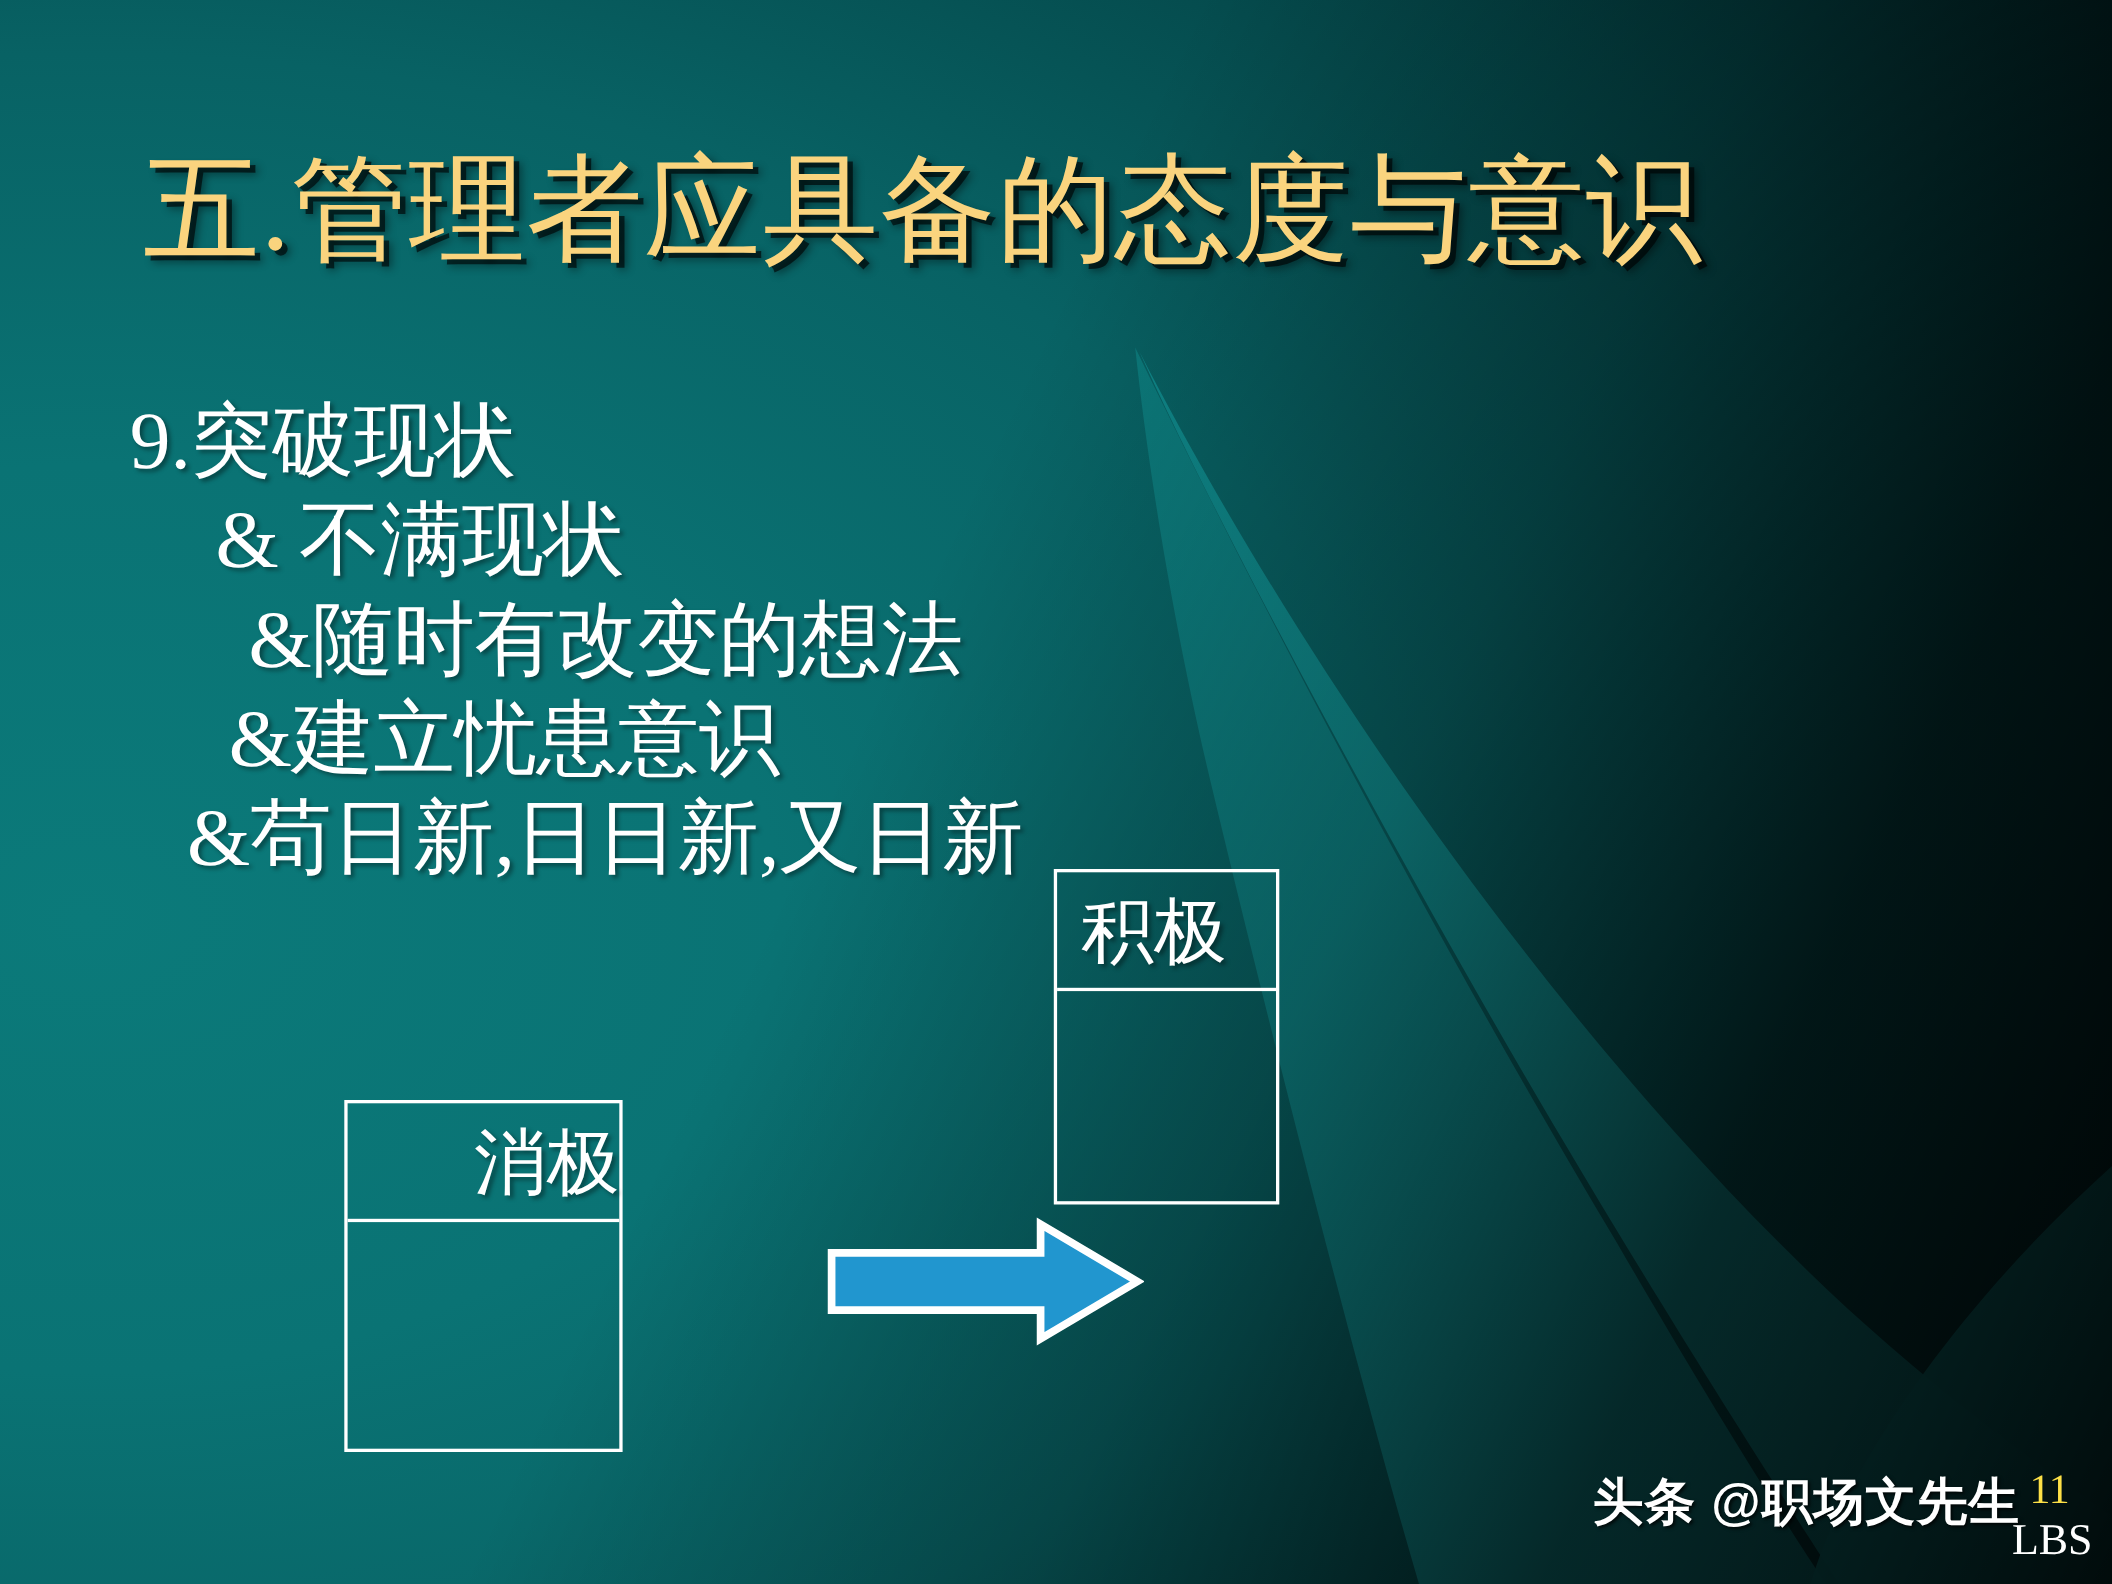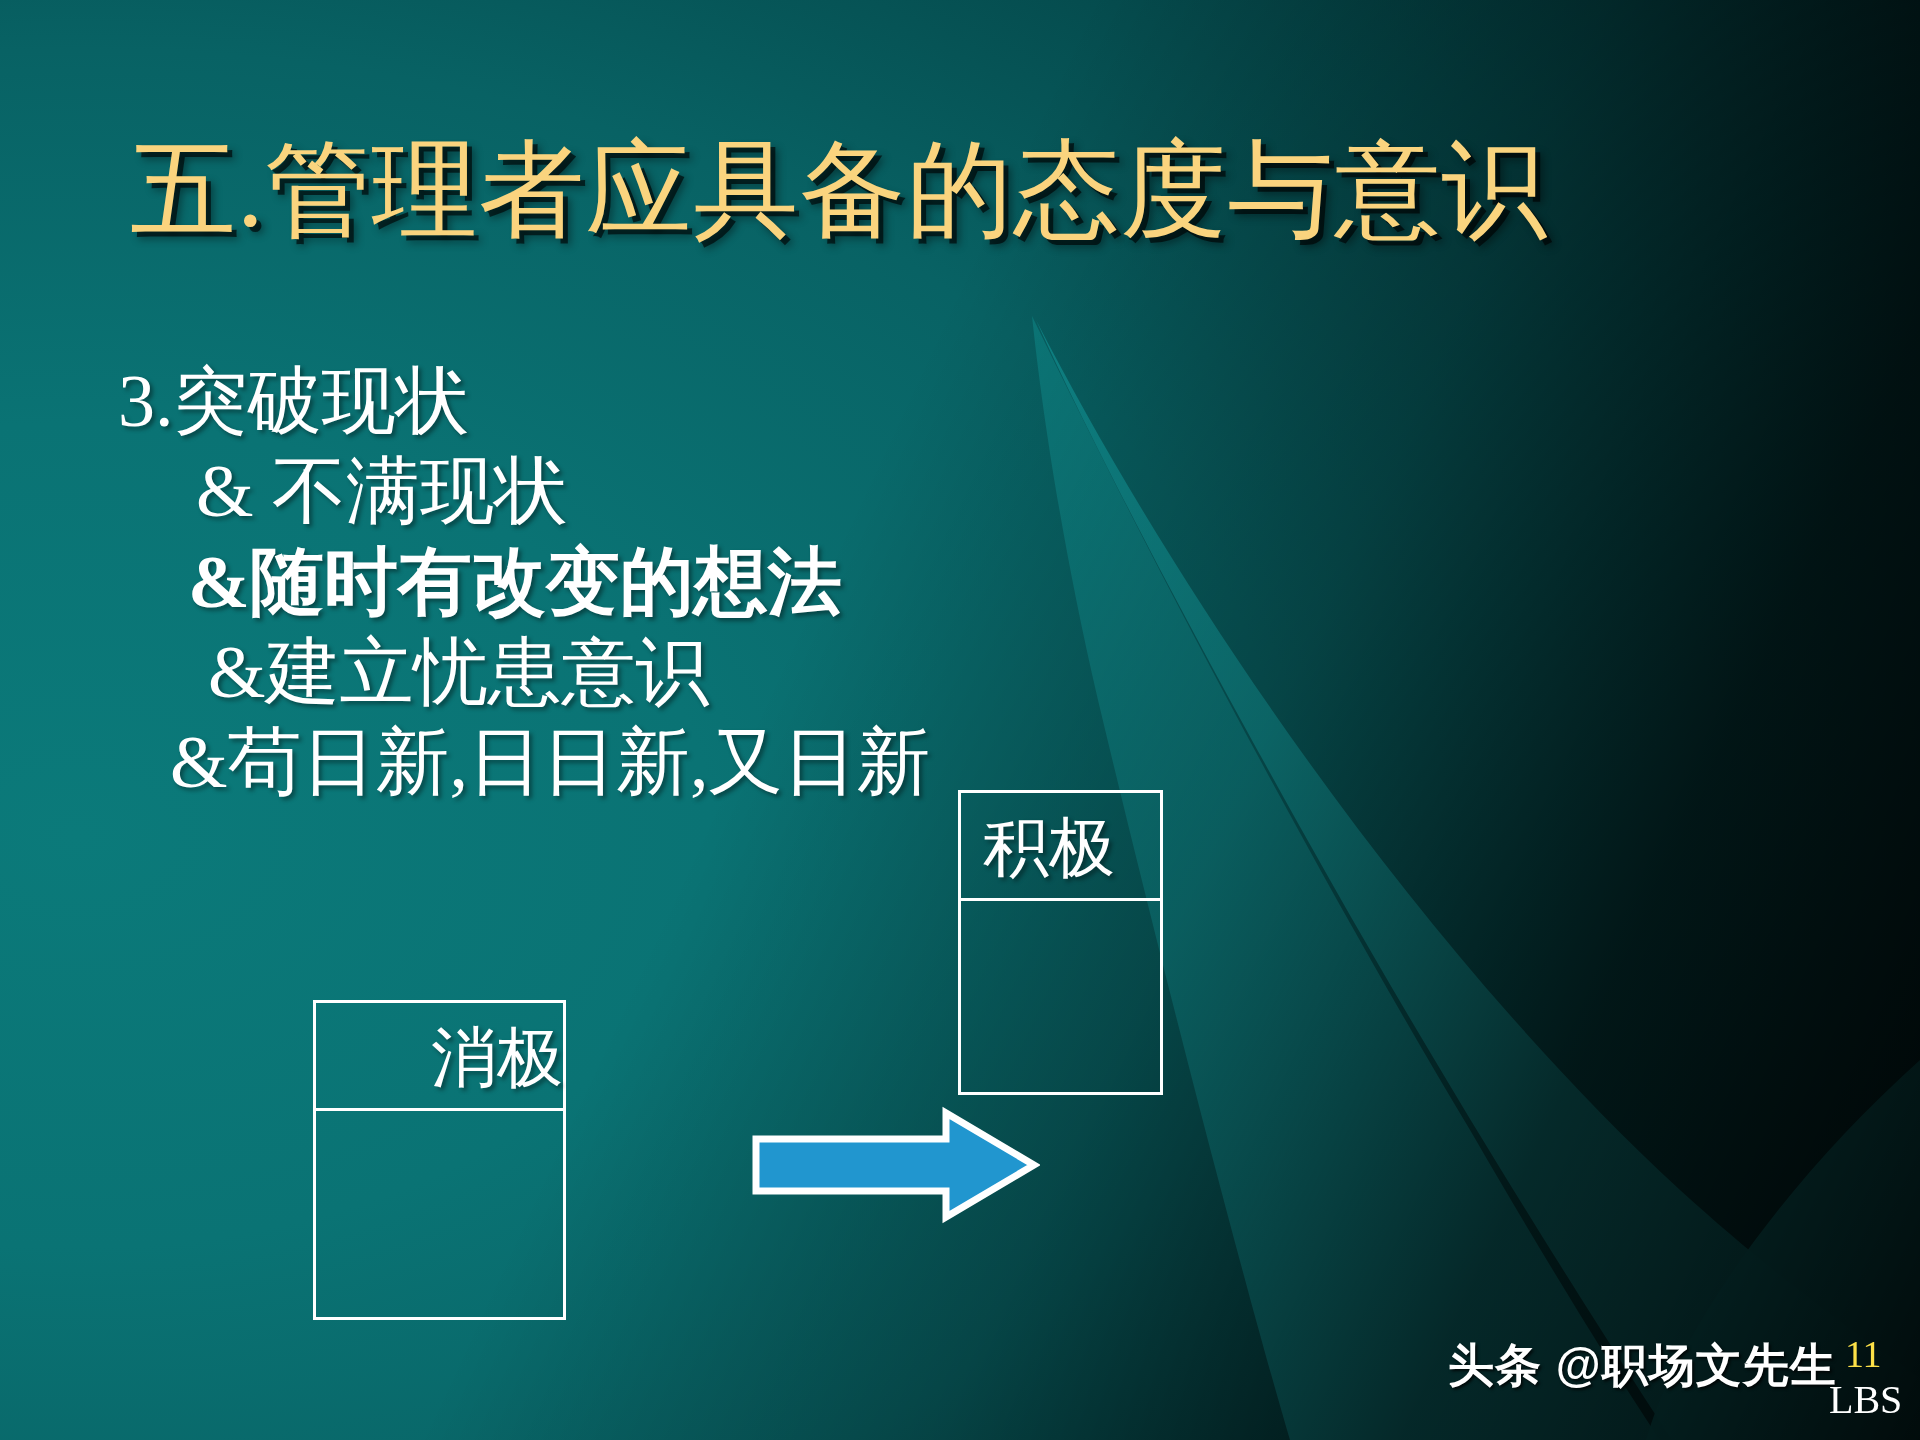--- a/index.html
+++ b/index.html
@@ -61,21 +61,21 @@
     width: 1200px;
     color: #ffffff;
     font-size: 74px;
     line-height: 1.22;
     white-space: nowrap;
     text-shadow: 3px 3px 4px rgba(0,0,0,0.40);
   }
   .line { display: block; }
   .l-head   { margin-left: 0px;   }
   .l-b1     { margin-left: 78px;  }
-  .l-b2     { margin-left: 70px; font-weight: bold;  }
+  .l-b2     { margin-left: 108px;  }
   .l-b3     { margin-left: 90px;  }
   .l-b4     { margin-left: 52px;  }
 
   
   .box {
     position: absolute;
     border: 3px solid #ffffff;
     box-sizing: border-box;
     color: #ffffff;
     font-size: 66px;
@@ -161,21 +161,21 @@
 
       <path d="M1920,1060 C1820,1150 1740,1250 1690,1340 C1668,1378 1654,1412 1646,1440 L1920,1440 Z" fill="#12a0a1" opacity="0.95"></path>
     </svg>
   </div>
 
   <div class="bg-dark-corner"></div>
 
   <div class="title">五.管理者应具备的态度与意识</div>
 
   <div class="body-block">
-    <span class="line l-head">3.突破现状</span>
+    <span class="line l-head">9.突破现状</span>
     <span class="line l-b1">&amp; 不满现状</span>
     <span class="line l-b2">&amp;随时有改变的想法</span>
     <span class="line l-b3">&amp;建立忧患意识</span>
     <span class="line l-b4">&amp;苟日新,日日新,又日新</span>
   </div>
 
   <div class="box box-neg">
     <div class="box-top">消极</div>
   </div>
 

